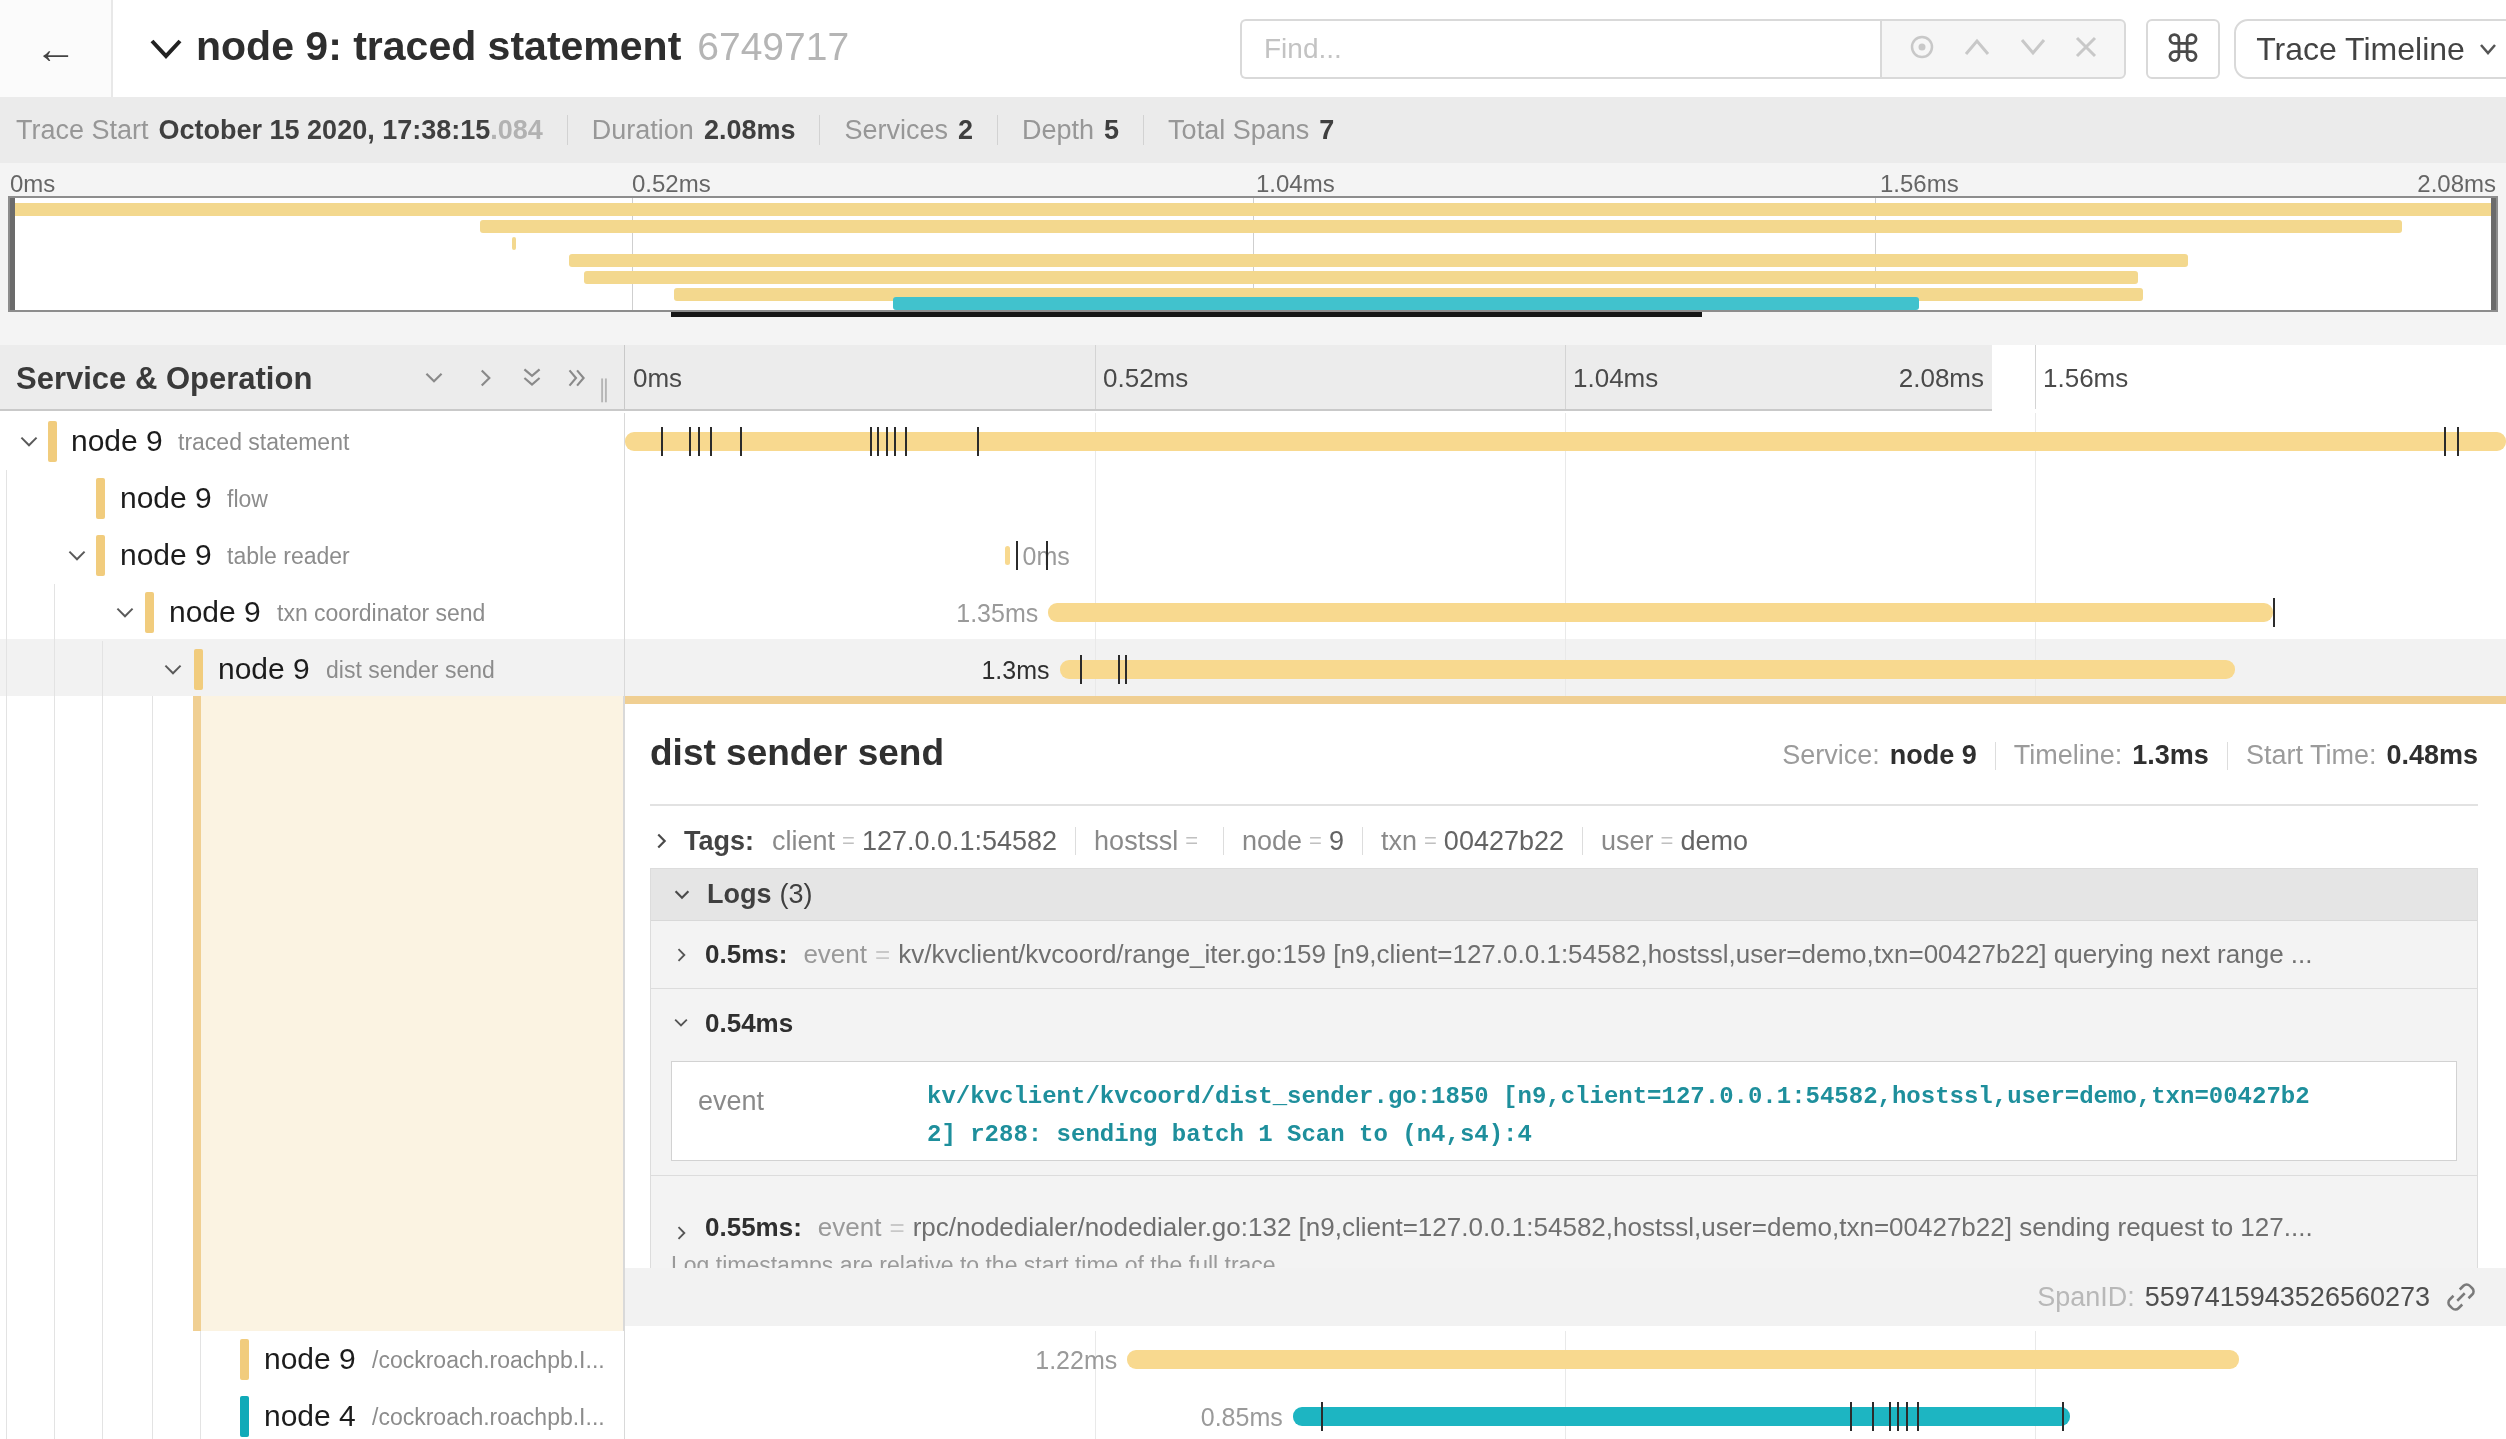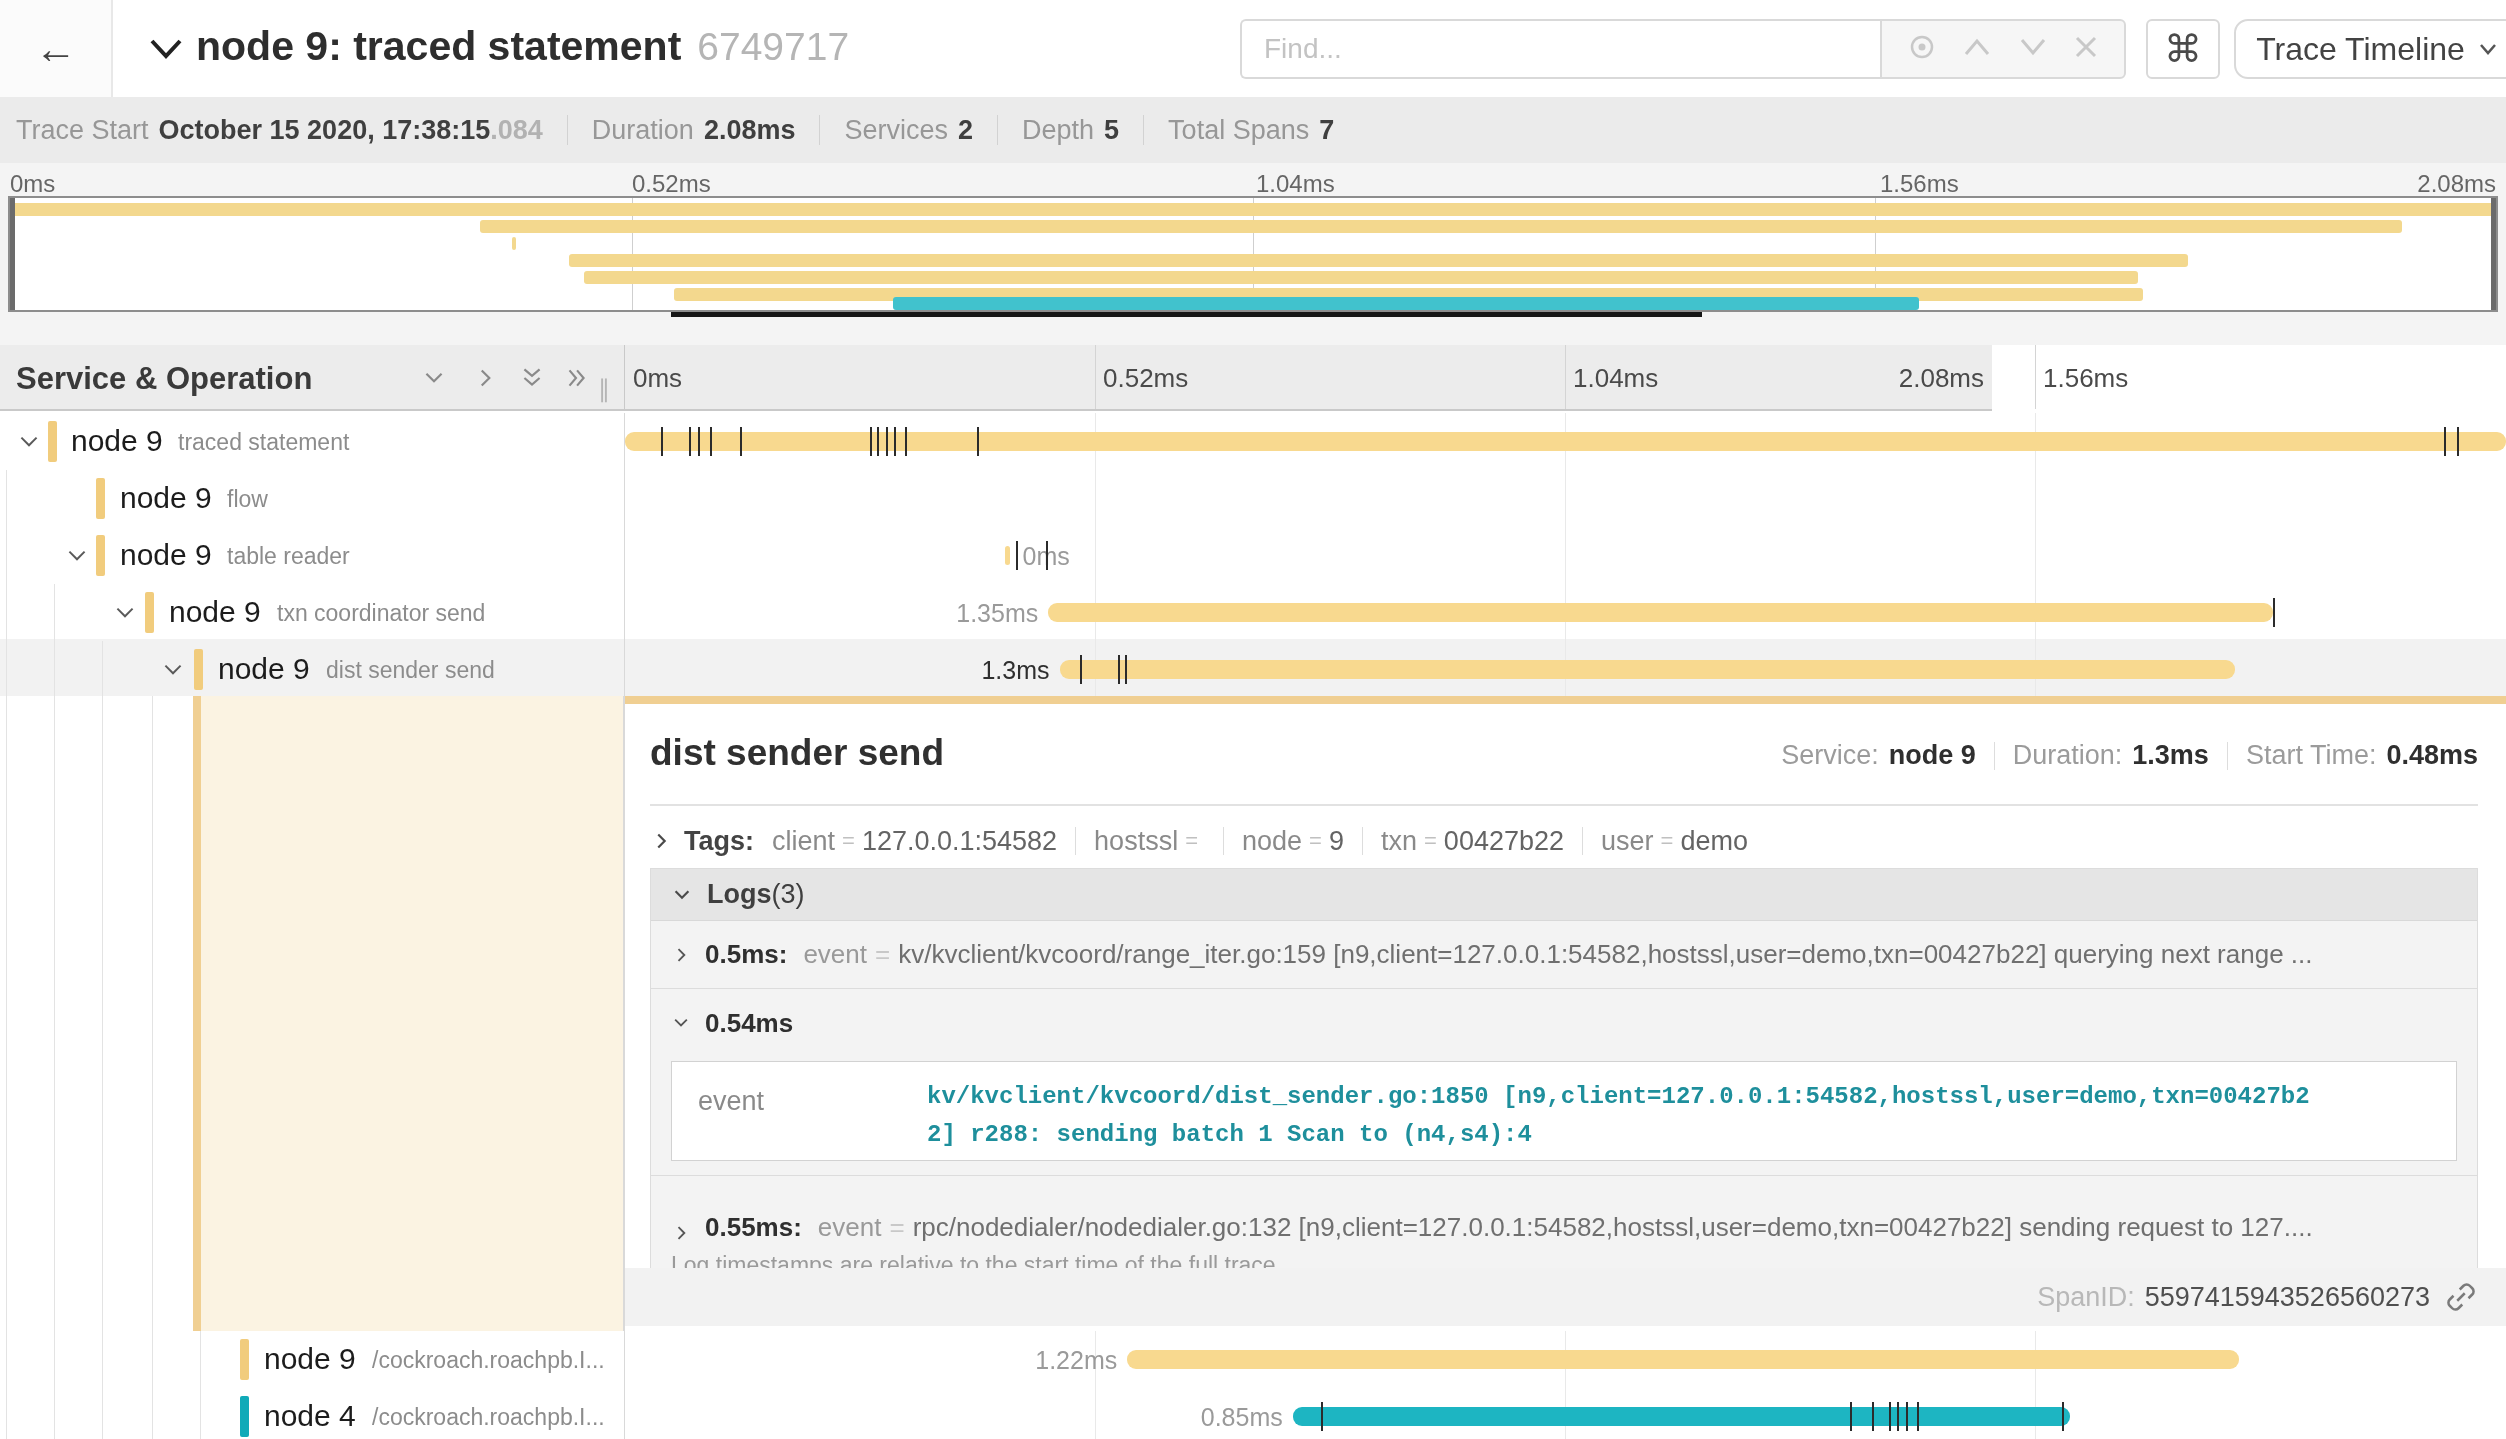--- a/index.html
+++ b/index.html
@@ -92,21 +92,21 @@
   .d-hr { position:absolute; left:25px; right:28px; top:108px; border-top:2px solid #e2e2e2; }
   .d-tags { position:absolute; left:25px; right:28px; top:122px; height:46px; display:flex; align-items:center;
             font-size:27px; cursor:pointer; }
   .d-tags .tlabel { font-weight:700; color:#444; margin:0 18px 0 12px; }
   .tk { color:#8a8a8a; } .teq { color:#c0c0c0; font-size:22px; margin:0 7px; } .tv { color:#646464; }
   .tsep { width:1px; height:28px; background:#ddd; margin:0 18px; }
 
   .logs-box { position:absolute; left:25px; right:28px; top:172px; border:1px solid #dcdcdc; background:#f3f3f3; }
   .logs-head { height:52px; background:#e5e5e5; border-bottom:1px solid #d8d8d8; display:flex; align-items:center;
                padding-left:20px; font-size:27px; color:#3f3f3f; cursor:pointer; }
-  .logs-head b { margin:0 0 0 14px; }
+  .logs-head b { margin:0 8px 0 14px; }
   .log-row { height:68px; display:flex; align-items:center; padding-left:20px; font-size:26px; white-space:nowrap;
              overflow:hidden; cursor:pointer; }
   .log-row .ltime { font-weight:700; color:#2f2f2f; margin:0 16px 0 14px; }
   .lk { color:#999; } .leq { color:#c8c8c8; margin:0 8px; } .lv { color:#6f6f6f; }
   .log-row.b1 { border-bottom:1px solid #dcdcdc; }
   .log-row.t1 { border-top:1px solid #dcdcdc;align-items:flex-end; }
   .kv-wrap { padding:4px 20px 14px 20px; }
   .kv-box { border:1px solid #d2d2d2; background:#fff; min-height:100px; display:flex; }
   .kv-key { width:255px; padding:24px 0 0 26px; font-size:27px; color:#8a8a8a; }
   .kv-val { max-width:1400px; padding-top:16px; font-family:"Liberation Mono","DejaVu Sans Mono",monospace;
@@ -358,21 +358,21 @@
       <div class="d-accentbar"></div>
       <div class="d-cream"></div>
     </div>
     <div class="d-right">
       <div class="d-strip"></div>
       <div class="d-title">dist sender send</div>
       <div class="d-stats">
         <span>Service:</span>
           <b>node 9</b>
         <span class="tsep"></span>
-        <span>Duration:</span>
+        <span>Timeline:</span>
           <b>1.3ms</b>
         <span class="tsep"></span>
         <span>Start Time:</span>
           <b>0.48ms</b>
       </div>
       <div class="d-hr"></div>
       <div class="d-tags">
         <svg class="chev" width="22" height="22" viewBox="0 0 24 24">
             <polyline points="9,5 16,12 9,19" fill="none" stroke="#4a4a4a" stroke-width="2.4"></polyline>
           </svg>

